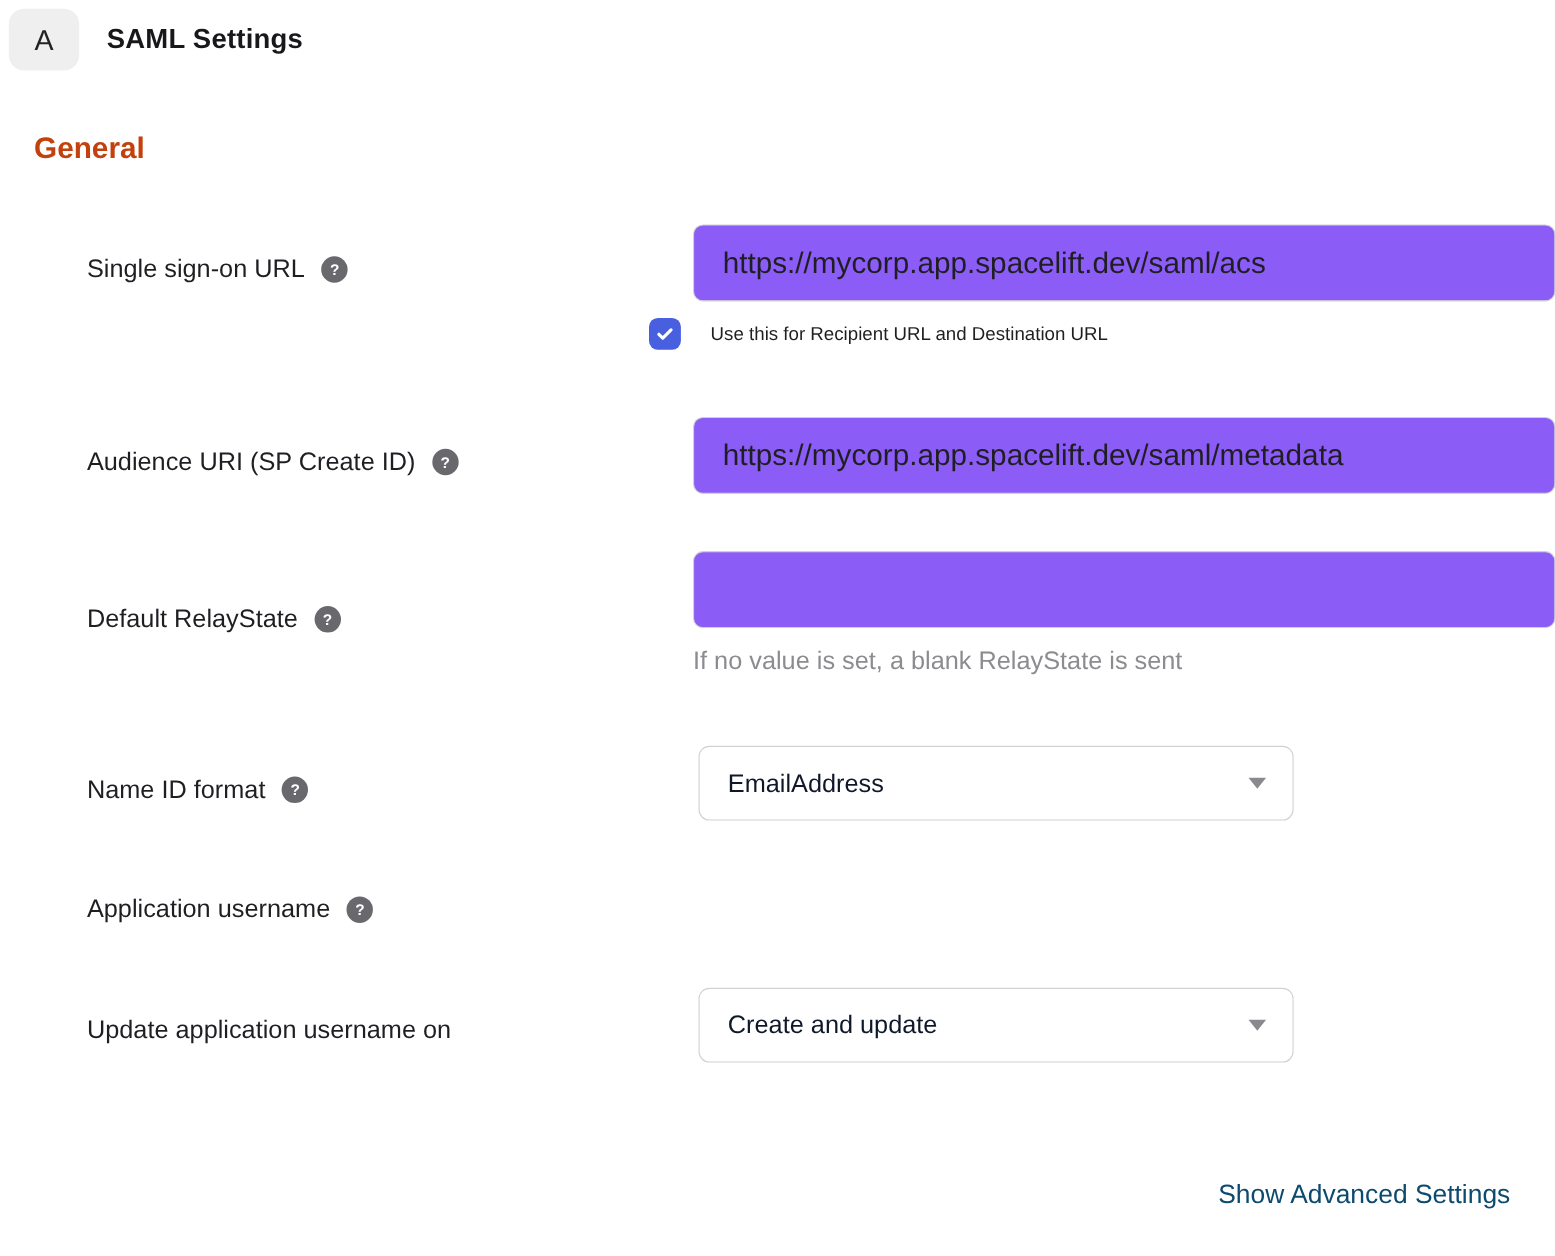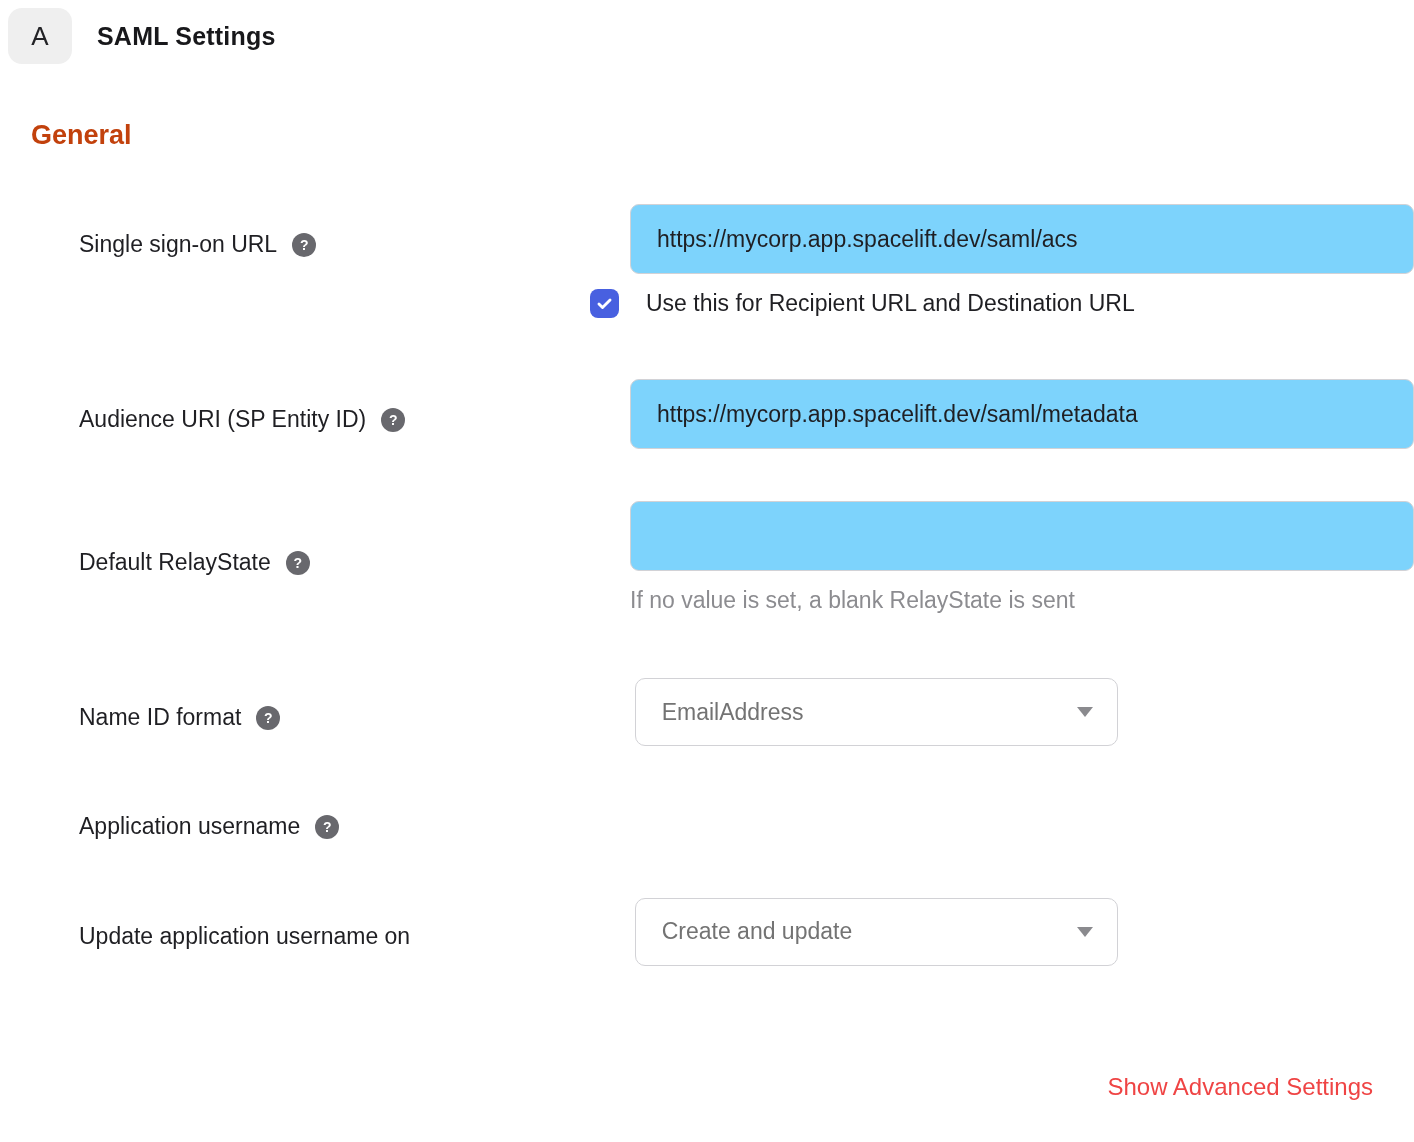--- a/index.html
+++ b/index.html
@@ -81,23 +81,23 @@
     cursor: pointer;
     user-select: none;
   }
   .control-col { width: 784px; }
 
   .text-input {
     width: 784px;
     height: 70px;
     border: 1px solid #d2d2d6;
     border-radius: 9px;
-    background: #7dd3fc;
+    background: #8b5cf6;
     font-family: inherit;
-    font-size: 23px;
+    font-size: 27px;
     color: #1f1f23;
     padding: 0 26px;
     outline: none;
   }
 
   .checkbox-row {
     display: flex;
     align-items: center;
     gap: 27px;
     margin: 15px 0 0 590px;
@@ -107,58 +107,58 @@
     height: 29px;
     border-radius: 8px;
     background: #4860e0;
     display: flex;
     align-items: center;
     justify-content: center;
     cursor: pointer;
     flex: 0 0 auto;
   }
   .checkbox-label {
-    font-size: 23px;
+    font-size: 17px;
     color: #1f1f23;
   }
 
   .hint {
     margin-top: 16px;
     font-size: 23px;
     color: #8c8c90;
   }
 
   .select {
-    width: 483px;
+    width: 541px;
     height: 68px;
     border: 1px solid #d2d2d6;
     border-radius: 10px;
     background: #ffffff;
     display: flex;
     align-items: center;
     justify-content: space-between;
     padding: 0 24px 0 26px;
     font-size: 23px;
-    color: #737373;
+    color: #0f172a;
     cursor: pointer;
   }
   .select-arrow {
     width: 0;
     height: 0;
     border-left: 8px solid transparent;
     border-right: 8px solid transparent;
     border-top: 10px solid #8a8a8e;
   }
 
   .footer-link {
     position: absolute;
     top: 1073px;
     right: 41px;
     font-size: 24px;
-    color: #ef4444;
+    color: #0c4a6e;
     text-decoration: none;
     cursor: pointer;
   }
 
   
   .row-sso       { margin-top: 53px; }
   .row-audience  { margin-top: 61px; }
   .row-relay     { margin-top: 52px; }
   .row-nameid    { margin-top: 64px; }
   .row-appuser   { margin-top: 55px; }
@@ -190,21 +190,21 @@
     <span class="checkbox" role="checkbox" aria-checked="true">
       <svg width="19" height="19" viewBox="0 0 24 24">
         <path d="M5 12.5l4.5 4.5L19 7.5" stroke="#ffffff" stroke-width="3.6" fill="none" stroke-linecap="round" stroke-linejoin="round"></path>
       </svg>
     </span>
     <span class="checkbox-label">Use this for Recipient URL and Destination URL</span>
   </div>
 
   <div class="row row-audience">
     <div class="label-col">
-      <span class="field-label">Audience URI (SP Entity ID)</span>
+      <span class="field-label">Audience URI (SP Create ID)</span>
       <span class="help-icon">?</span>
     </div>
     <div class="control-col">
       <input type="text" class="text-input" value="https://mycorp.app.spacelift.dev/saml/metadata" style="">
     </div>
   </div>
 
   <div class="row row-relay">
     <div class="label-col">
       <span class="field-label">Default RelayState</span>

